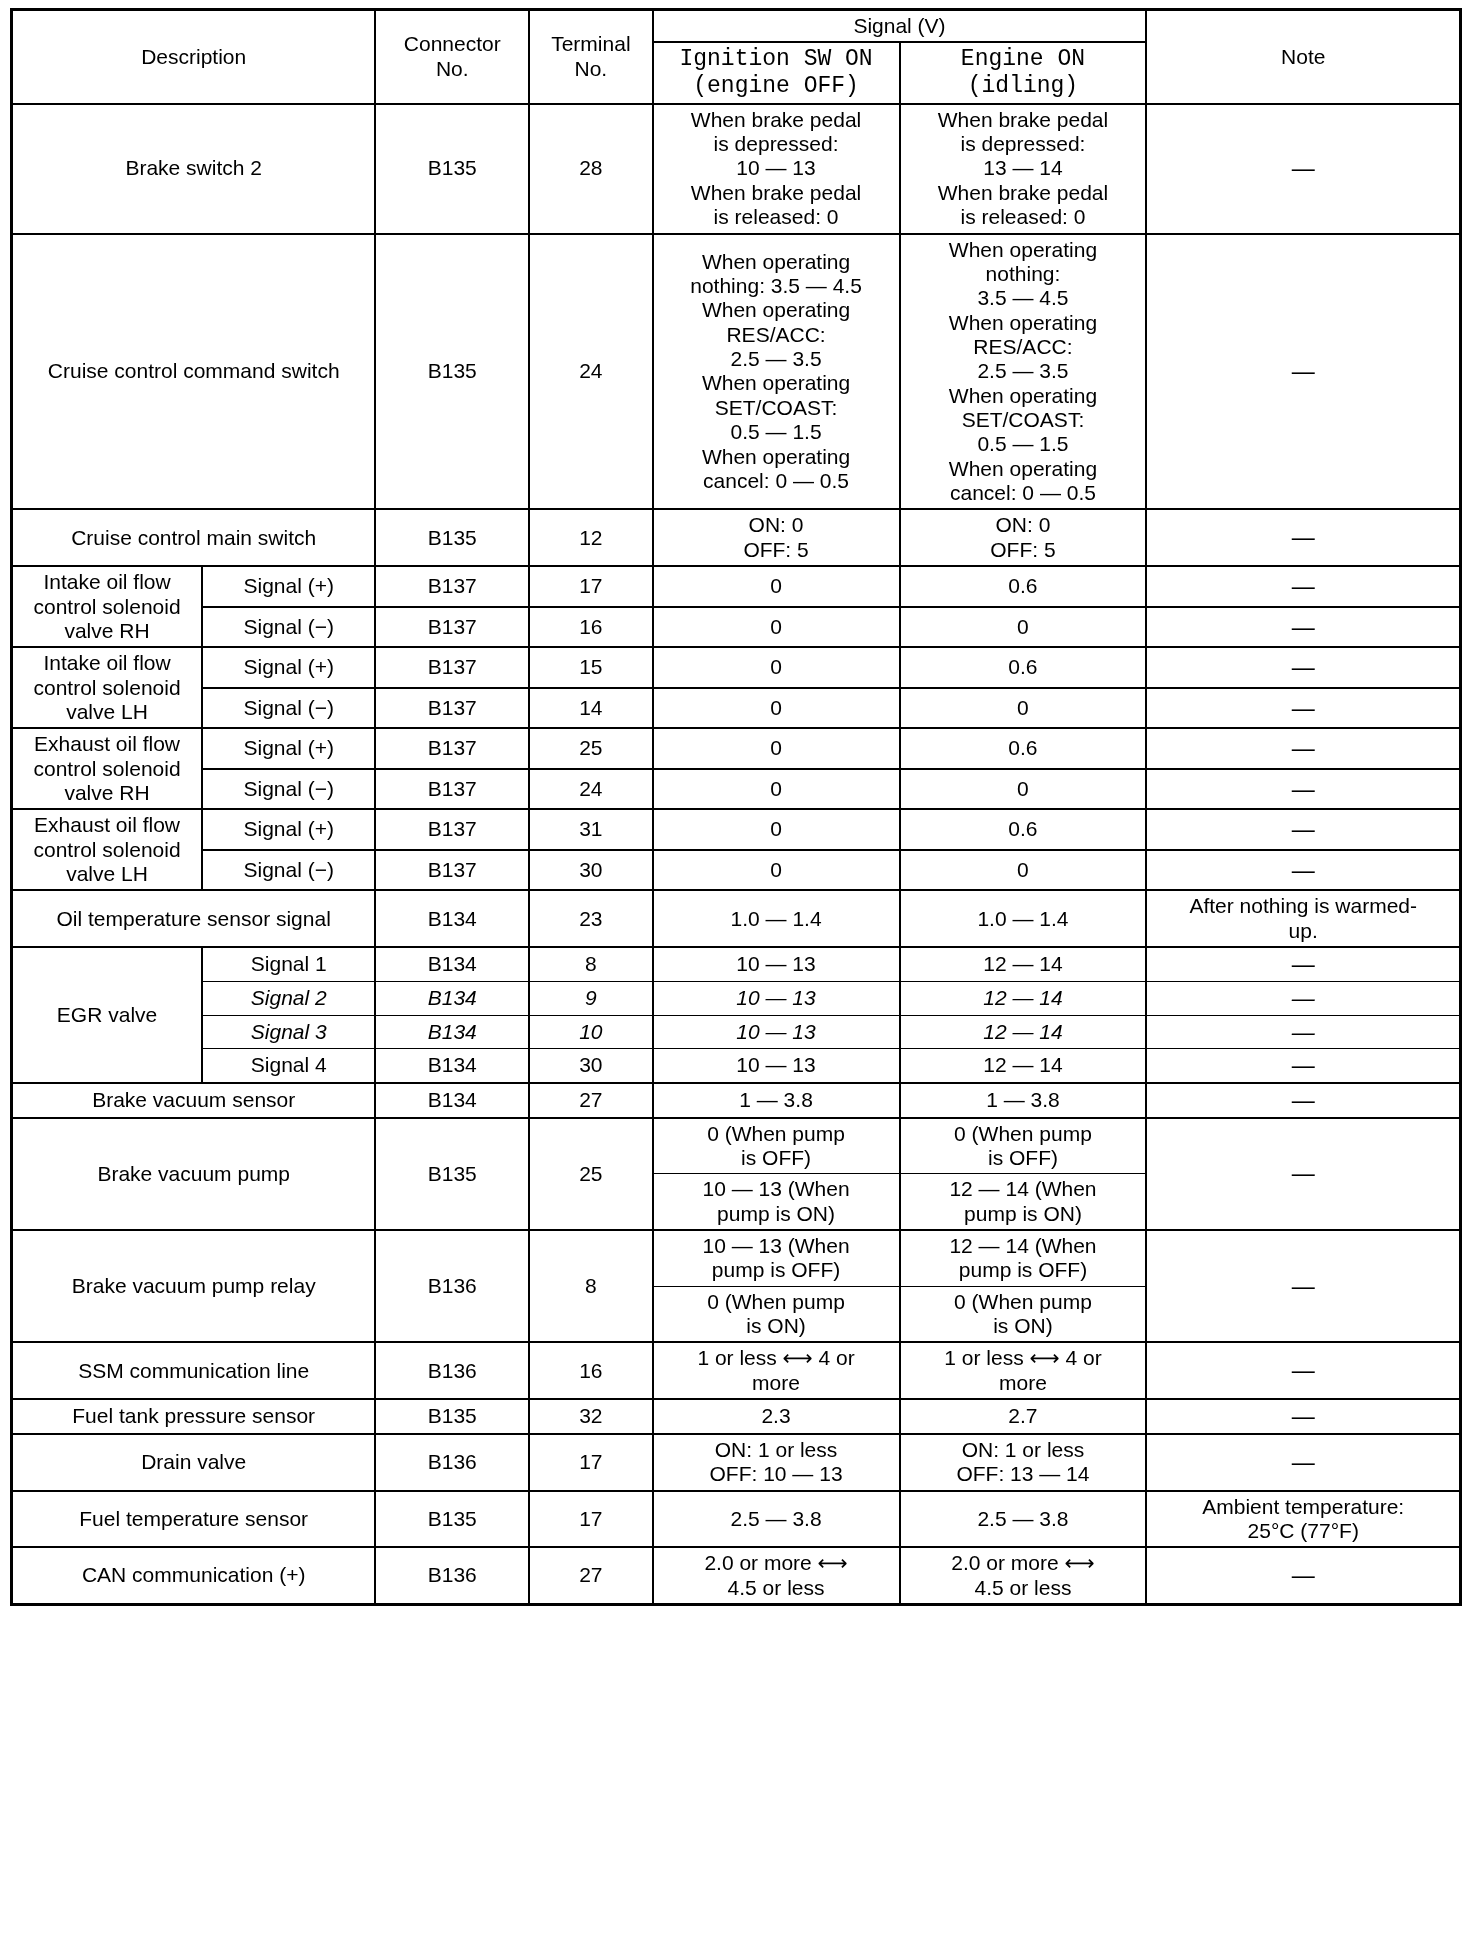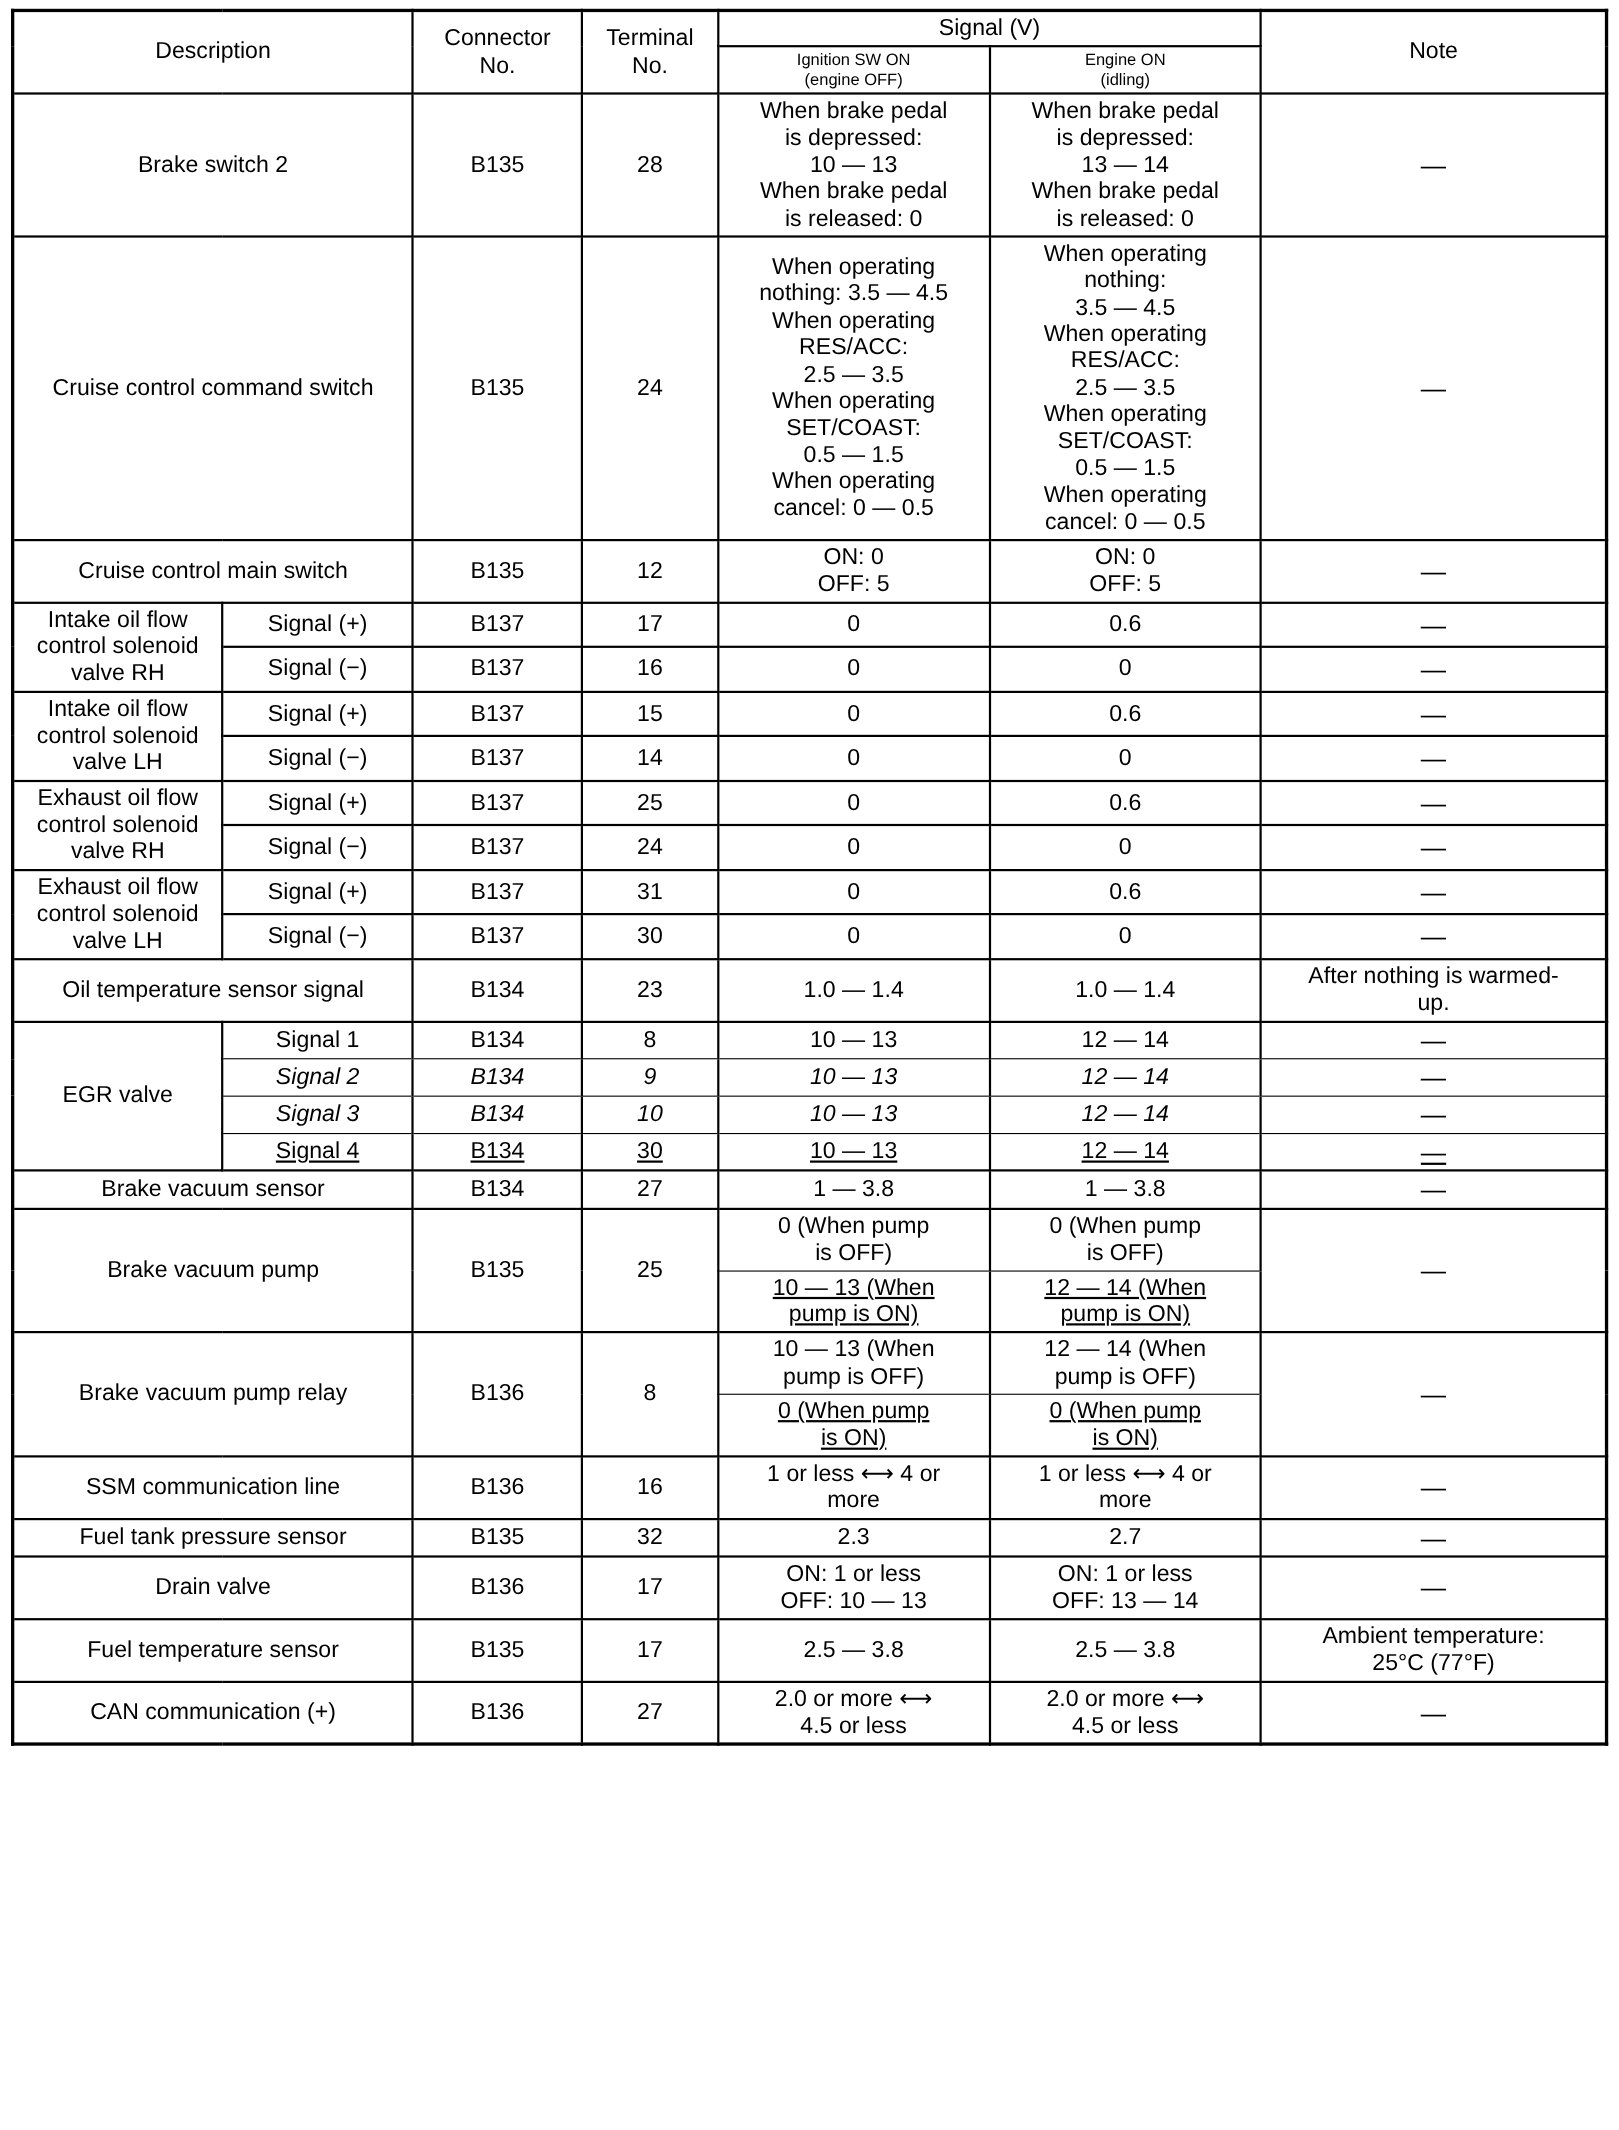--- a/index.html
+++ b/index.html
@@ -45,34 +45,35 @@
   .sub {
     text-align: left;
     padding-left: 10px;
   }
   .thin {
     border-top: 1px solid #000 !important;
     border-bottom: 1px solid #000 !important;
     font-style: italic;
   }
   .nb-bottom { border-bottom: 1px solid #000 !important; }
-  .nb-top { border-top: 1px solid #000 !important; text-decoration: underline; }
+  .nb-top { border-top: 1px solid #000 !important; }
   col.c-desc1 { width: 176px; }
   col.c-desc2 { width: 160px; }
   col.c-conn  { width: 142px; }
   col.c-term  { width: 114px; }
   col.c-sig1  { width: 228px; }
   col.c-sig2  { width: 228px; }
   col.c-note  { width: 290px; }
   .dash {
     font-size: 23px;
     letter-spacing: 0px;
   }
   .hdr-sig {
-    font-size: 15px;
+    font-size: 23px;
+    font-family: Liberation Mono, monospace;
   }
   .small-line { display:block; }
 </style>
 </head>
 <body>
 
 <div class="page">
   <table class="spec">
     <colgroup>
       <col class="c-desc1">

